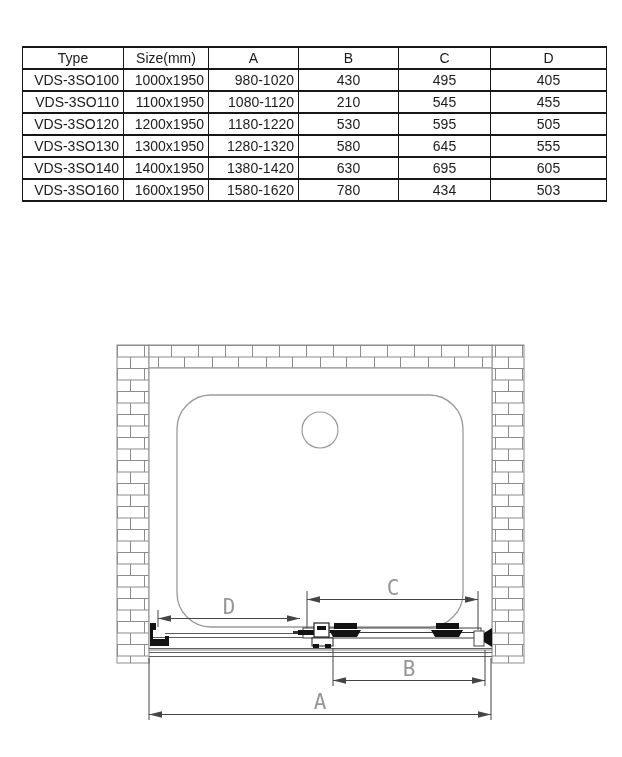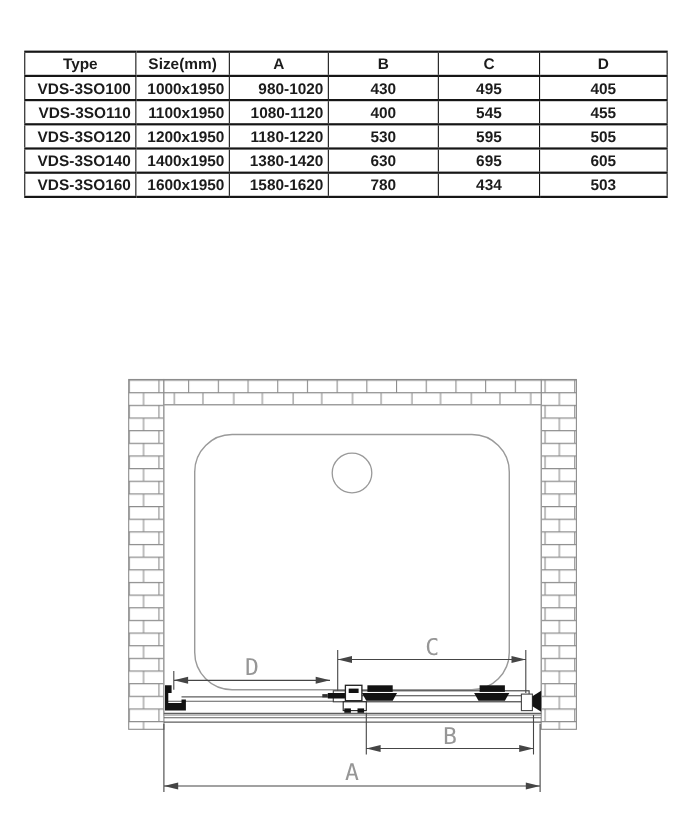--- a/index.html
+++ b/index.html
@@ -9,21 +9,21 @@
   }
   .spec-table {
     position:absolute; left:22px; top:46px; width:584px;
     border-collapse:collapse; table-layout:fixed;
     font-size:14px; color:#1b1b1b; background:#fff;
   }
   .spec-table th, .spec-table td {
     border:1px solid #161616;
     border-top-width:2px; border-bottom-width:2px;
     height:20px; padding:0 4px; line-height:1.05;
-    font-weight:bold; white-space:nowrap; overflow:hidden;
+    font-weight:normal; white-space:nowrap; overflow:hidden;
   }
   .spec-table th { text-align:center; }
   .al { text-align:right; }
   .ac { text-align:center; }
   .diagram {
     position:absolute; left:0; top:330; width:622px; height:400px;
   }
   .diagram { top:330px; }
   .dim-label {
     font-family:"DejaVu Sans Mono", monospace;
@@ -58,31 +58,39 @@
       <td class="al">1000x1950</td>
       <td class="al">980-1020</td>
       <td class="ac">430</td>
       <td class="ac">495</td>
       <td class="ac">405</td>
     </tr>
     <tr>
       <td class="al">VDS-3SO110</td>
       <td class="al">1100x1950</td>
       <td class="al">1080-1120</td>
-      <td class="ac">400</td>
+      <td class="ac">210</td>
       <td class="ac">545</td>
       <td class="ac">455</td>
     </tr>
     <tr>
       <td class="al">VDS-3SO120</td>
       <td class="al">1200x1950</td>
       <td class="al">1180-1220</td>
       <td class="ac">530</td>
       <td class="ac">595</td>
       <td class="ac">505</td>
+    </tr>
+    <tr>
+      <td class="al">VDS-3SO130</td>
+      <td class="al">1300x1950</td>
+      <td class="al">1280-1320</td>
+      <td class="ac">580</td>
+      <td class="ac">645</td>
+      <td class="ac">555</td>
     </tr>
     <tr>
       <td class="al">VDS-3SO140</td>
       <td class="al">1400x1950</td>
       <td class="al">1380-1420</td>
       <td class="ac">630</td>
       <td class="ac">695</td>
       <td class="ac">605</td>
     </tr>
     <tr>

